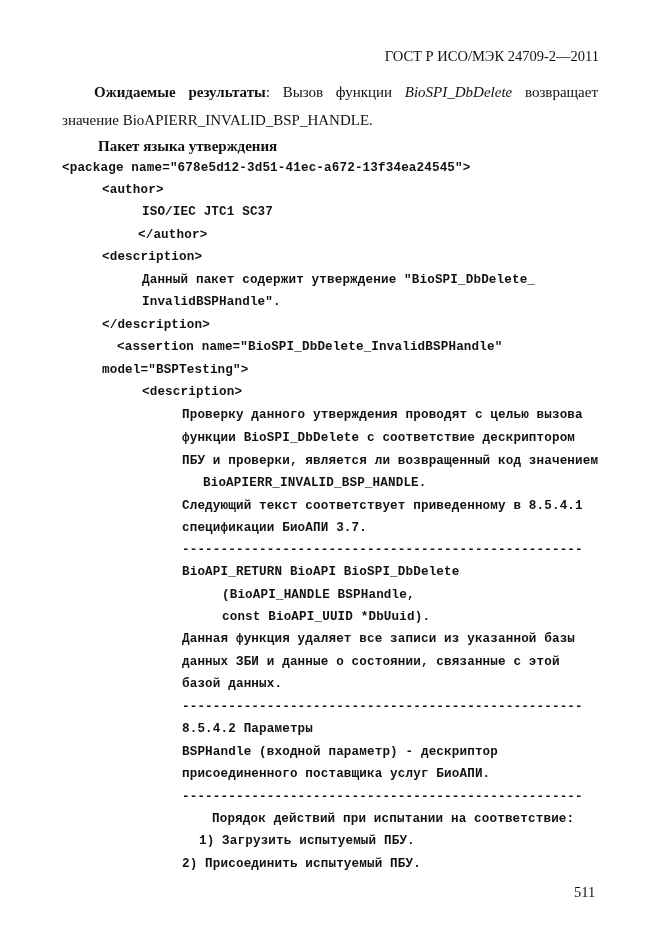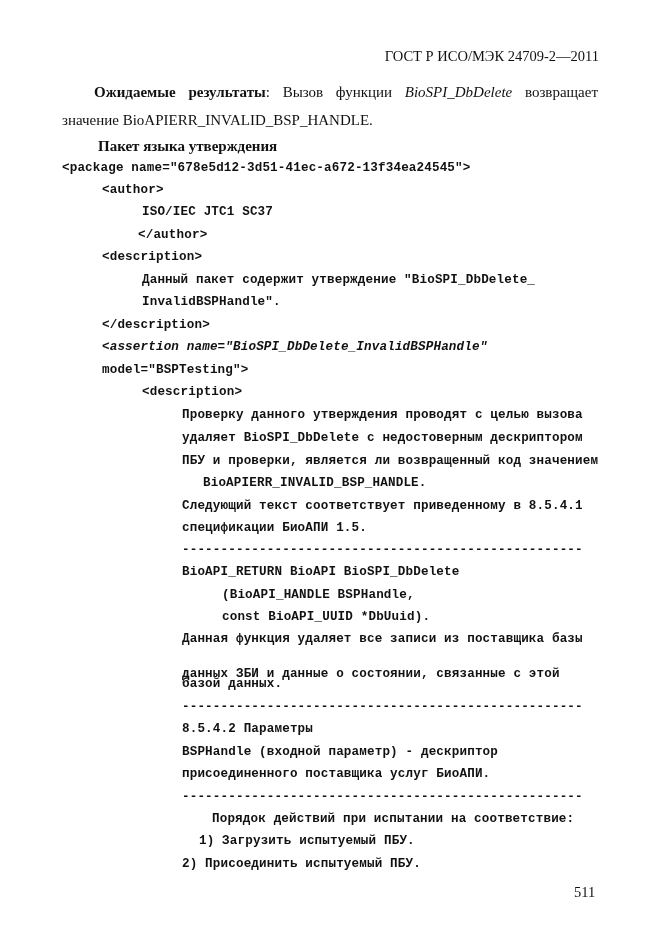--- a/index.html
+++ b/index.html
@@ -30,35 +30,35 @@
 
 <div id="code-block">
     <div class="line mono" style="left: 62px; top: 158px;">&lt;package name="678e5d12-3d51-41ec-a672-13f34ea24545"&gt;</div>
     <div class="line mono" style="left: 102px; top: 180px;">&lt;author&gt;</div>
     <div class="line mono" style="left: 142px; top: 202px;">ISO/IEC JTC1 SC37</div>
     <div class="line mono" style="left: 102px; top: 225px; margin-left: 36px;">&lt;/author&gt;</div>
     <div class="line mono" style="left: 102px; top: 247px;">&lt;description&gt;</div>
     <div class="line mono" style="left: 142px; top: 270px;">Данный пакет содержит утверждение "BioSPI_DbDelete_</div>
     <div class="line mono" style="left: 142px; top: 292px;">InvalidBSPHandle".</div>
     <div class="line mono" style="left: 102px; top: 315px;">&lt;/description&gt;</div>
-    <div class="line mono" style="left: 102px; top: 337px; font-style: italic;">&lt;assertion name="BioSPI_DbDelete_InvalidBSPHandle"</div>
+    <div class="line mono" style="left: 117px; top: 337px;">&lt;assertion name="BioSPI_DbDelete_InvalidBSPHandle"</div>
     <div class="line mono" style="left: 102px; top: 360px;">model="BSPTesting"&gt;</div>
     <div class="line mono" style="left: 142px; top: 382px;">&lt;description&gt;</div>
     <div class="line mono" style="left: 182px; top: 405px;">Проверку данного утверждения проводят с целью вызова</div>
-    <div class="line mono" style="left: 182px; top: 428px;">удаляет BioSPI_DbDelete с недостоверным дескриптором</div>
+    <div class="line mono" style="left: 182px; top: 428px;">функции BioSPI_DbDelete с соответствие дескриптором</div>
     <div class="line mono" style="left: 182px; top: 451px;">ПБУ и проверки, является ли возвращенный код значением</div>
     <div class="line mono" style="left: 182px; top: 473px; padding-left: 21px;">BioAPIERR_INVALID_BSP_HANDLE.</div>
     <div class="line mono" style="left: 182px; top: 496px;">Следующий текст соответствует приведенному в 8.5.4.1</div>
-    <div class="line mono" style="left: 182px; top: 518px;">спецификации БиоАПИ 1.5.</div>
+    <div class="line mono" style="left: 182px; top: 518px;">спецификации БиоАПИ 3.7.</div>
     <div class="line mono" style="left: 182px; top: 540px;">----------------------------------------------------</div>
     <div class="line mono" style="left: 182px; top: 562px;">BioAPI_RETURN BioAPI BioSPI_DbDelete</div>
     <div class="line mono" style="left: 222px; top: 585px;">(BioAPI_HANDLE BSPHandle,</div>
     <div class="line mono" style="left: 222px; top: 607px;">const BioAPI_UUID *DbUuid).</div>
-    <div class="line mono" style="left: 182px; top: 629px;">Данная функция удаляет все записи из поставщика базы</div>
-    <div class="line mono" style="left: 182px; top: 652px; margin-top: 12px;">данных ЗБИ и данные о состоянии, связанные с этой</div>
+    <div class="line mono" style="left: 182px; top: 629px;">Данная функция удаляет все записи из указанной базы</div>
+    <div class="line mono" style="left: 182px; top: 652px;">данных ЗБИ и данные о состоянии, связанные с этой</div>
     <div class="line mono" style="left: 182px; top: 674px;">базой данных.</div>
     <div class="line mono" style="left: 182px; top: 697px;">----------------------------------------------------</div>
     <div class="line mono" style="left: 182px; top: 719px;">8.5.4.2 Параметры</div>
     <div class="line mono" style="left: 182px; top: 742px;">BSPHandle (входной параметр) - дескриптор</div>
     <div class="line mono" style="left: 182px; top: 764px;">присоединенного поставщика услуг БиоАПИ.</div>
     <div class="line mono" style="left: 182px; top: 787px;">----------------------------------------------------</div>
     <div class="line mono" style="left: 176px; top: 809px; margin-left: 36px;">Порядок действий при испытании на соответствие:</div>
     <div class="line mono" style="left: 182px; top: 831px; margin-left: 17px;">1) Загрузить испытуемый ПБУ.</div>
     <div class="line mono" style="left: 182px; top: 854px;">2) Присоединить испытуемый ПБУ.</div>
   </div>

